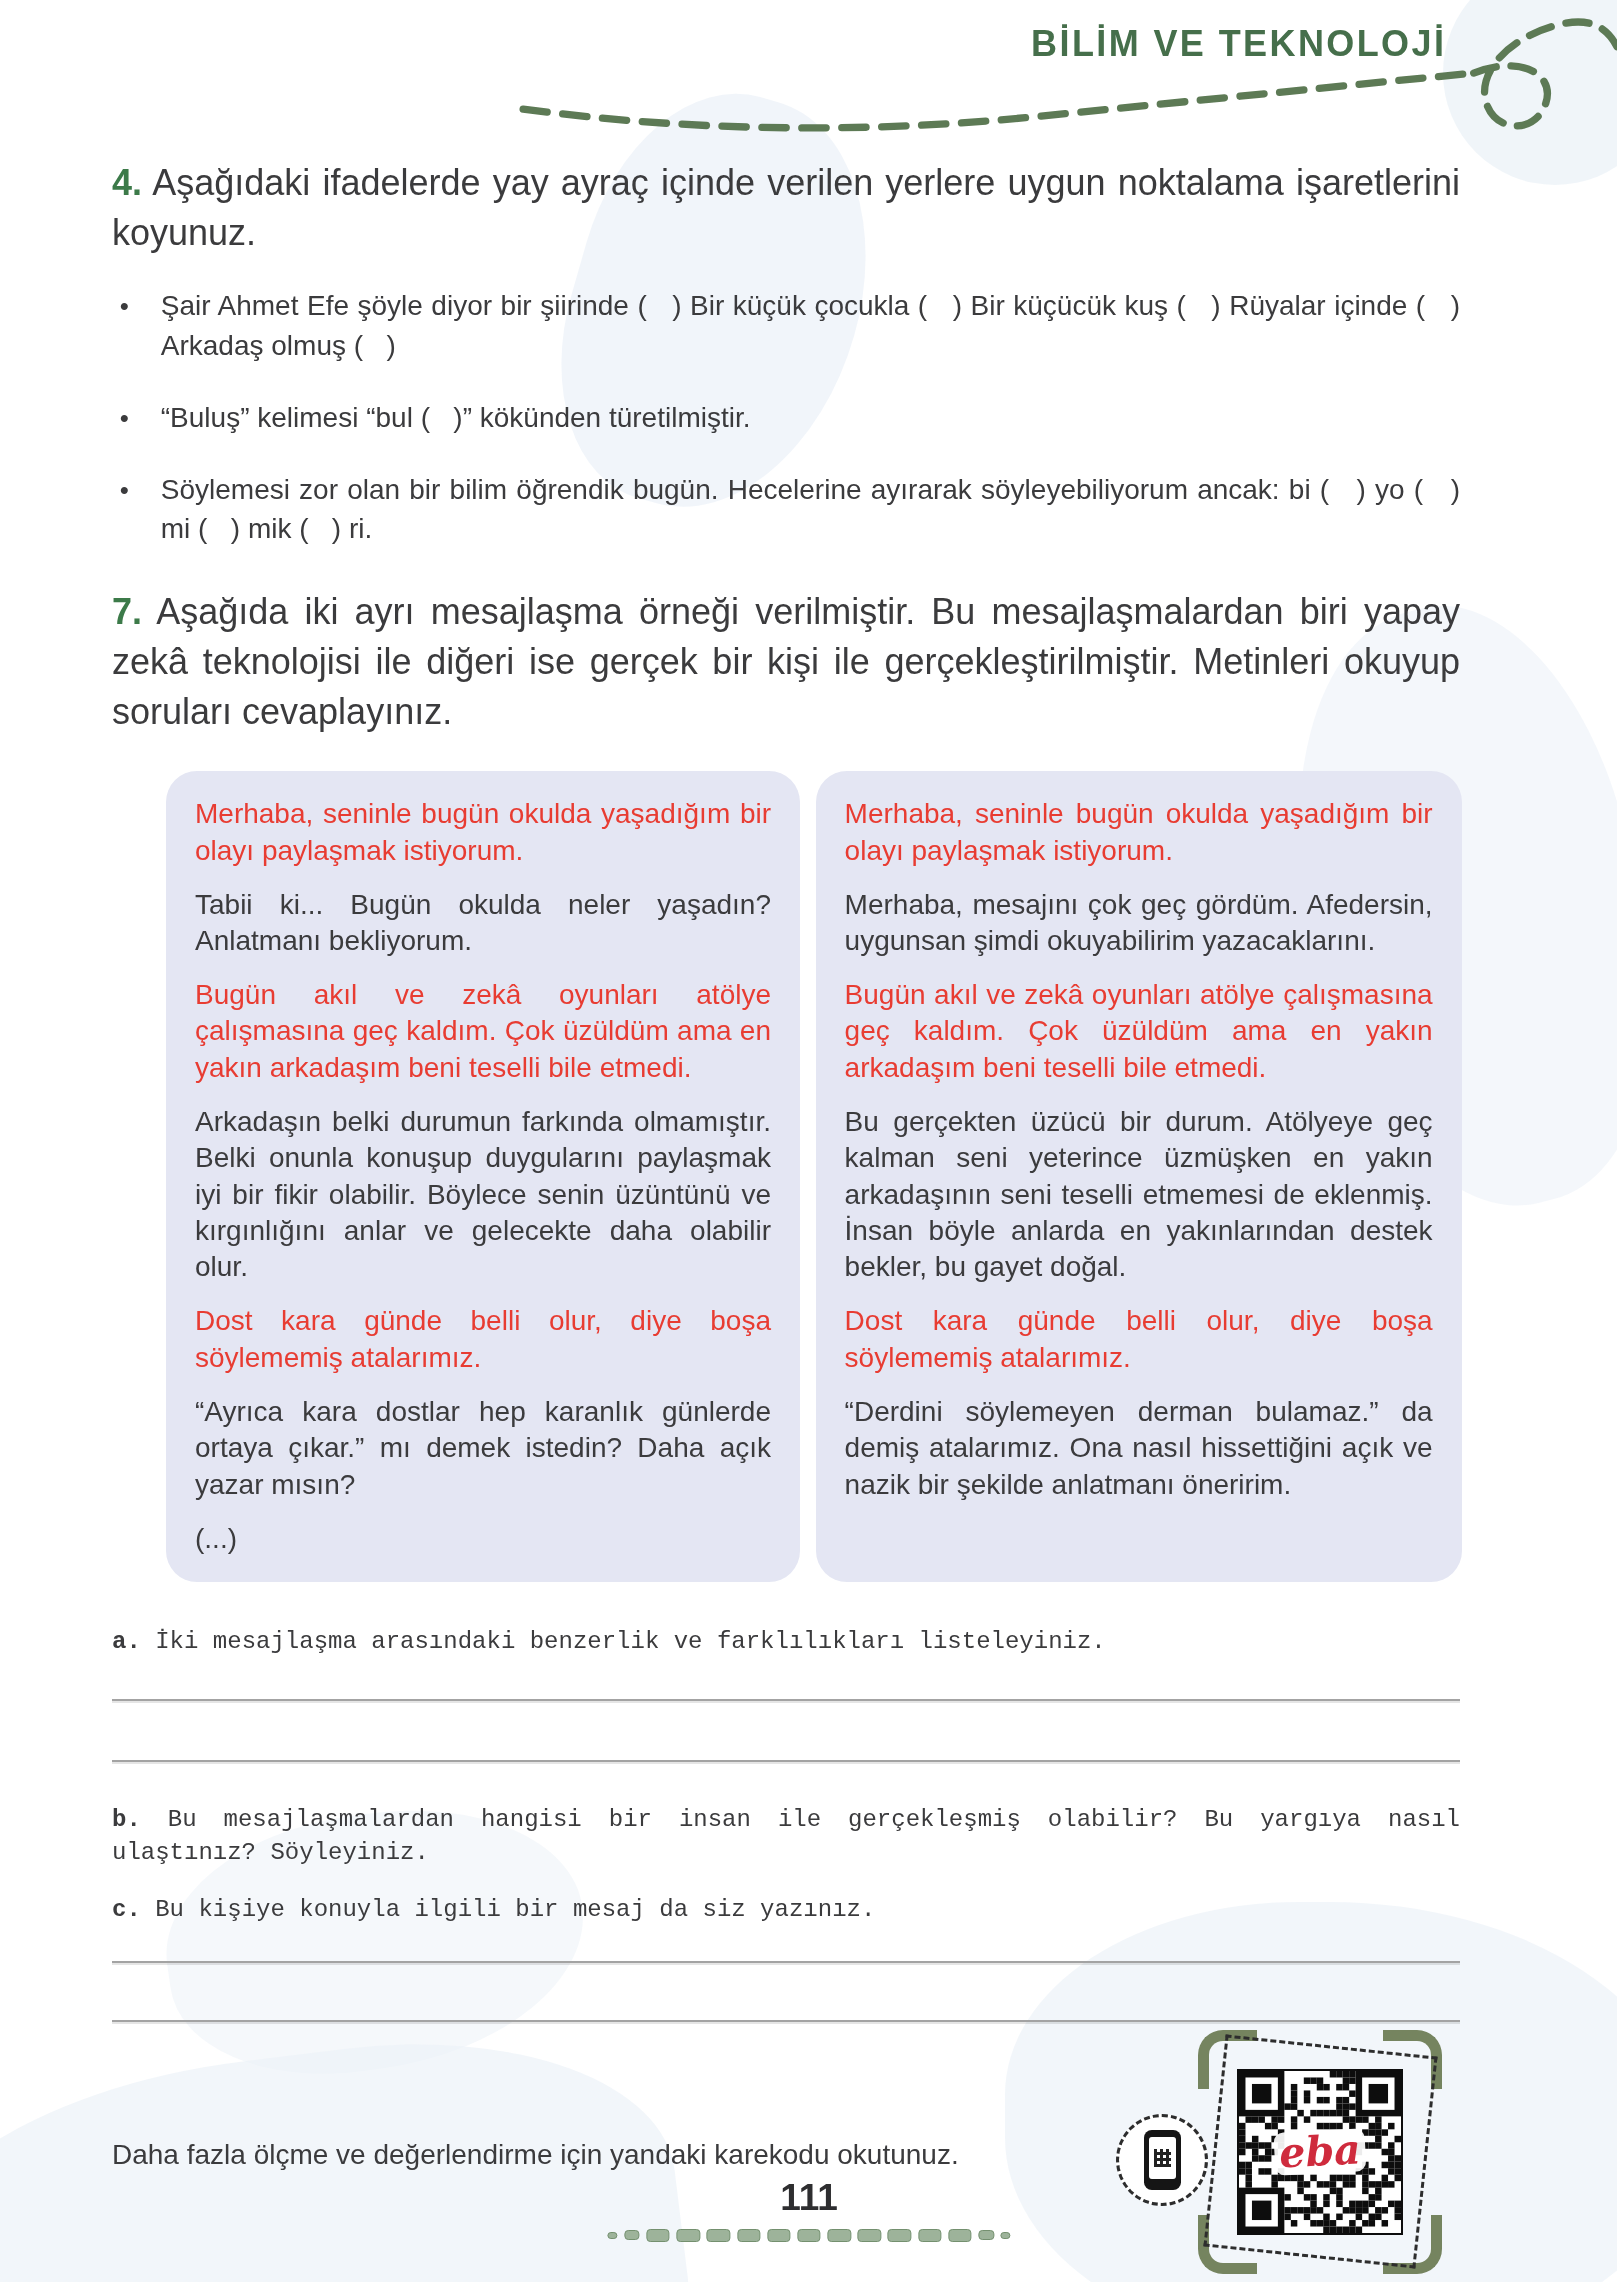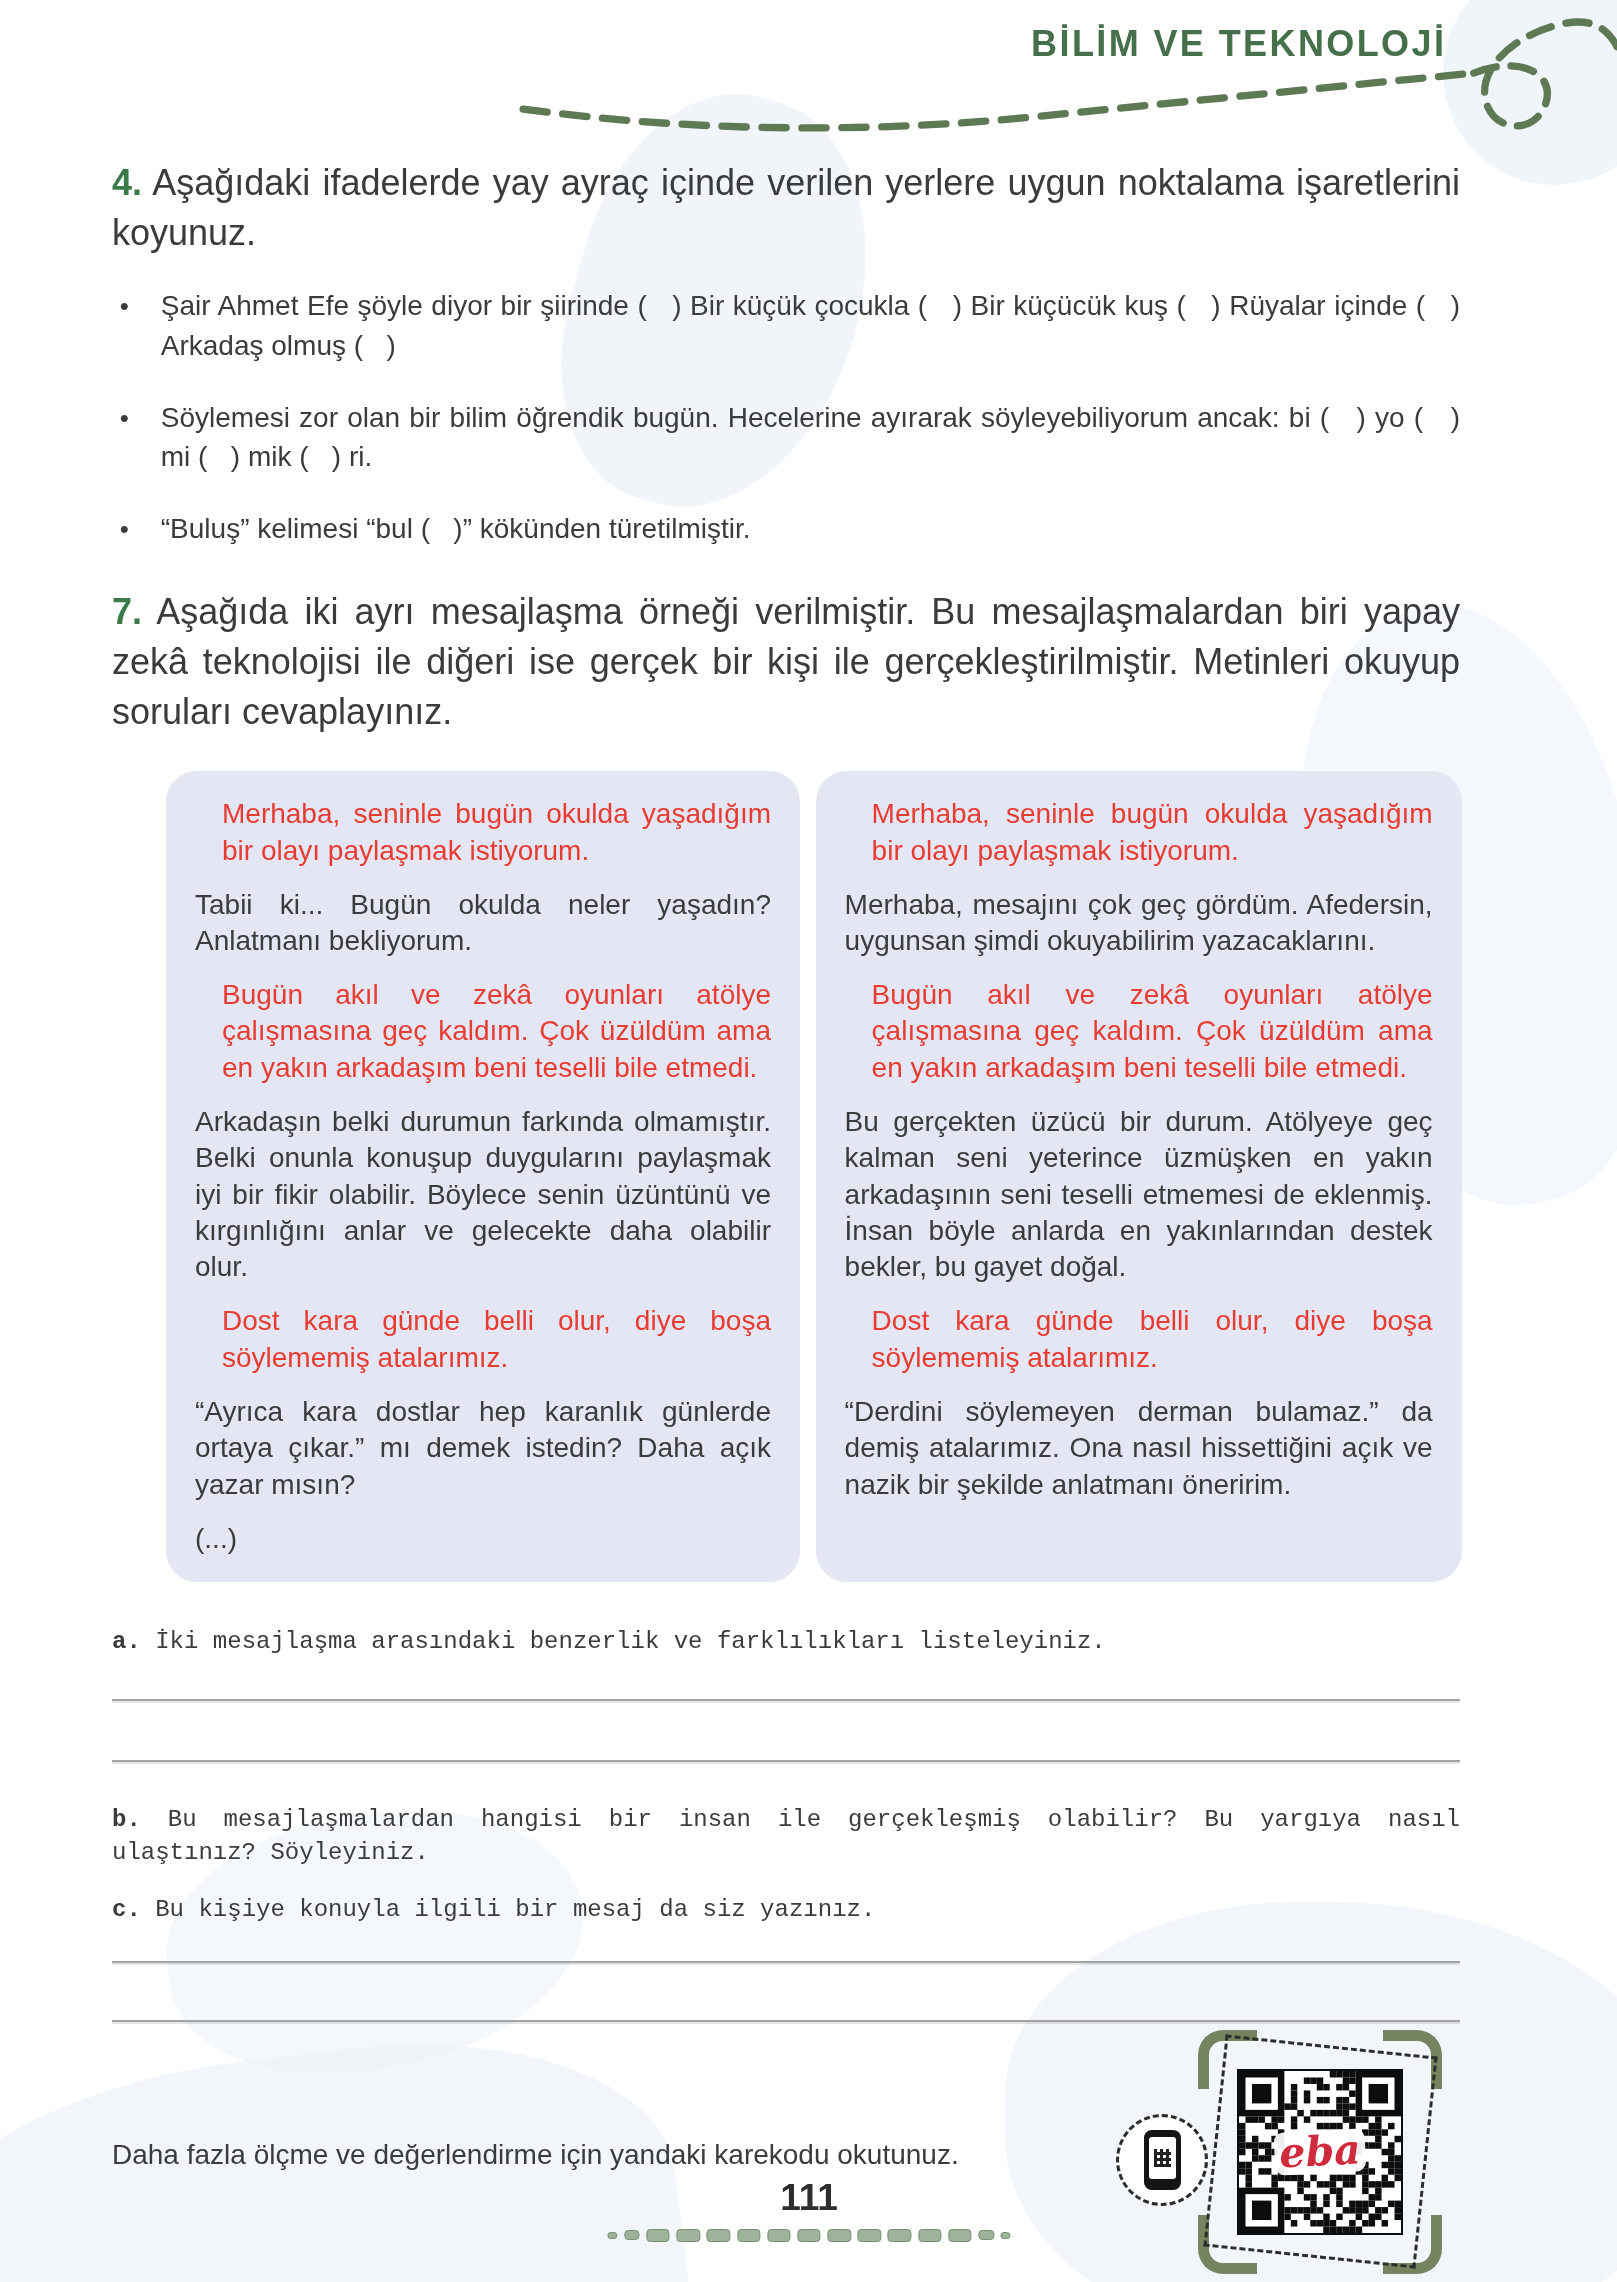--- a/index.html
+++ b/index.html
@@ -27,21 +27,21 @@
   .bullet .dot::before{content:"•";font-size:26px;}
   .bullet .btext{flex:1;text-align:justify;}
   
   .chat-row{display:flex;gap:15.6px;margin:35px 0 0 54px;align-items:stretch;}
   .chat-box{background:#e4e6f3;border-radius:31px;padding:25px 29px;box-sizing:border-box;
             font-size:28px;line-height:1.30;text-align:justify;}
   .chat-left{flex:0 0 634px;}
   .chat-right{flex:0 0 646px;}
   .chat-p{margin:0 0 17.6px;}
   .chat-p:last-child{margin-bottom:0;}
-  .chat-p[data-color="red"]{color:#e83c32;margin-left:27px;}
+  .chat-p[data-color="red"]{color:#e83c32;}
   .chat-p[data-color="dark"]{color:#3b3b3d;}
   
   .sq{font-size:24px;line-height:1.38;text-align:justify;margin:0;font-family:Liberation Mono, monospace;}
   .sq b{font-weight:bold;}
   .sq-a{margin-top:43px;}
   .sq-b{margin-top:41px;}
   .sq-c{margin-top:23.4px;}
   .ansline{border:0;border-top:2.9px solid #a3a3a3;box-shadow:0 2px 0 rgba(0,0,0,.10);margin:0;}
   .l1{margin-top:41px;}
   .l2{margin-top:59px;}
@@ -105,25 +105,25 @@
 
   <p class="q q4"><b class="qnum">4.</b> <span>Aşağıdaki ifadelerde yay ayraç içinde verilen yerlere uygun noktalama işaretlerini koyunuz.</span></p>
 
   <div class="bullets">
     <div class="bullet">
       <span class="dot"></span>
       <span class="btext">Şair Ahmet Efe şöyle diyor bir şiirinde (&nbsp;&nbsp;&nbsp;) Bir küçük çocukla (&nbsp;&nbsp;&nbsp;) Bir küçücük kuş (&nbsp;&nbsp;&nbsp;) Rüyalar içinde (&nbsp;&nbsp;&nbsp;) Arkadaş olmuş (&nbsp;&nbsp;&nbsp;)</span>
     </div>
     <div class="bullet">
       <span class="dot"></span>
-      <span class="btext">Söylemesi zor olan bir bilim öğrendik bugün. Hecelerine ayırarak söyleyebiliyorum ancak: bi (&nbsp;&nbsp;&nbsp;) yo (&nbsp;&nbsp;&nbsp;) mi (&nbsp;&nbsp;&nbsp;) mik (&nbsp;&nbsp;&nbsp;) ri.</span>
+      <span class="btext">“Buluş” kelimesi “bul (&nbsp;&nbsp;&nbsp;)” kökünden türetilmiştir.</span>
     </div>
     <div class="bullet">
       <span class="dot"></span>
-      <span class="btext">“Buluş” kelimesi “bul (&nbsp;&nbsp;&nbsp;)” kökünden türetilmiştir.</span>
+      <span class="btext">Söylemesi zor olan bir bilim öğrendik bugün. Hecelerine ayırarak söyleyebiliyorum ancak: bi (&nbsp;&nbsp;&nbsp;) yo (&nbsp;&nbsp;&nbsp;) mi (&nbsp;&nbsp;&nbsp;) mik (&nbsp;&nbsp;&nbsp;) ri.</span>
     </div>
   </div>
 
   <p class="q q7"><b class="qnum">7.</b> <span>Aşağıda iki ayrı mesajlaşma örneği verilmiştir. Bu mesajlaşmalardan biri yapay zekâ teknolojisi ile diğeri ise gerçek bir kişi ile gerçekleştirilmiştir. Metinleri okuyup soruları cevaplayınız.</span></p>
 
   <div class="chat-row">
     <div class="chat-box chat-left">
       <p class="chat-p" data-color="red">Merhaba, seninle bugün okulda yaşadığım bir olayı paylaşmak istiyorum.</p>
       <p class="chat-p" data-color="dark">Tabii ki... Bugün okulda neler yaşadın? Anlatmanı bekliyorum.</p>
       <p class="chat-p" data-color="red">Bugün akıl ve zekâ oyunları atölye çalışmasına geç kaldım. Çok üzüldüm ama en yakın arkadaşım beni teselli bile etmedi.</p>

